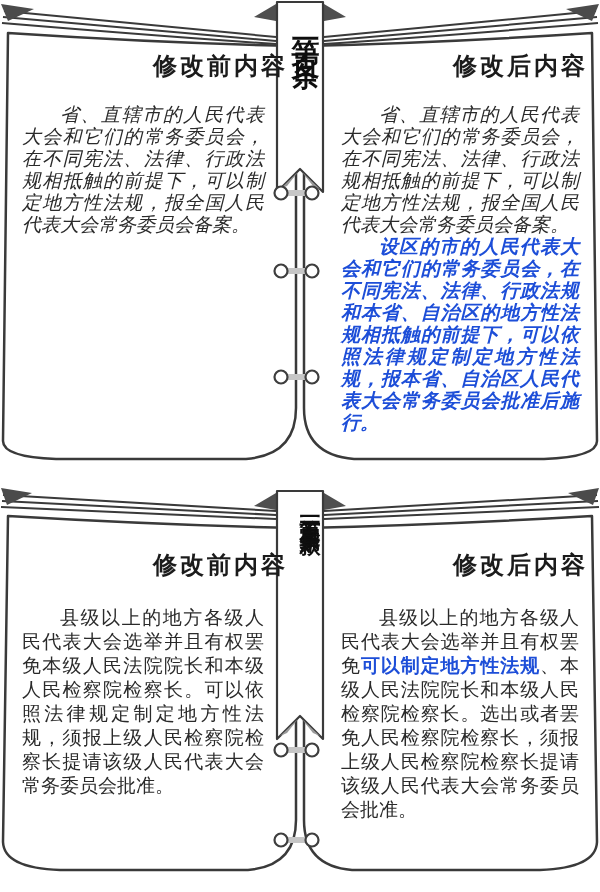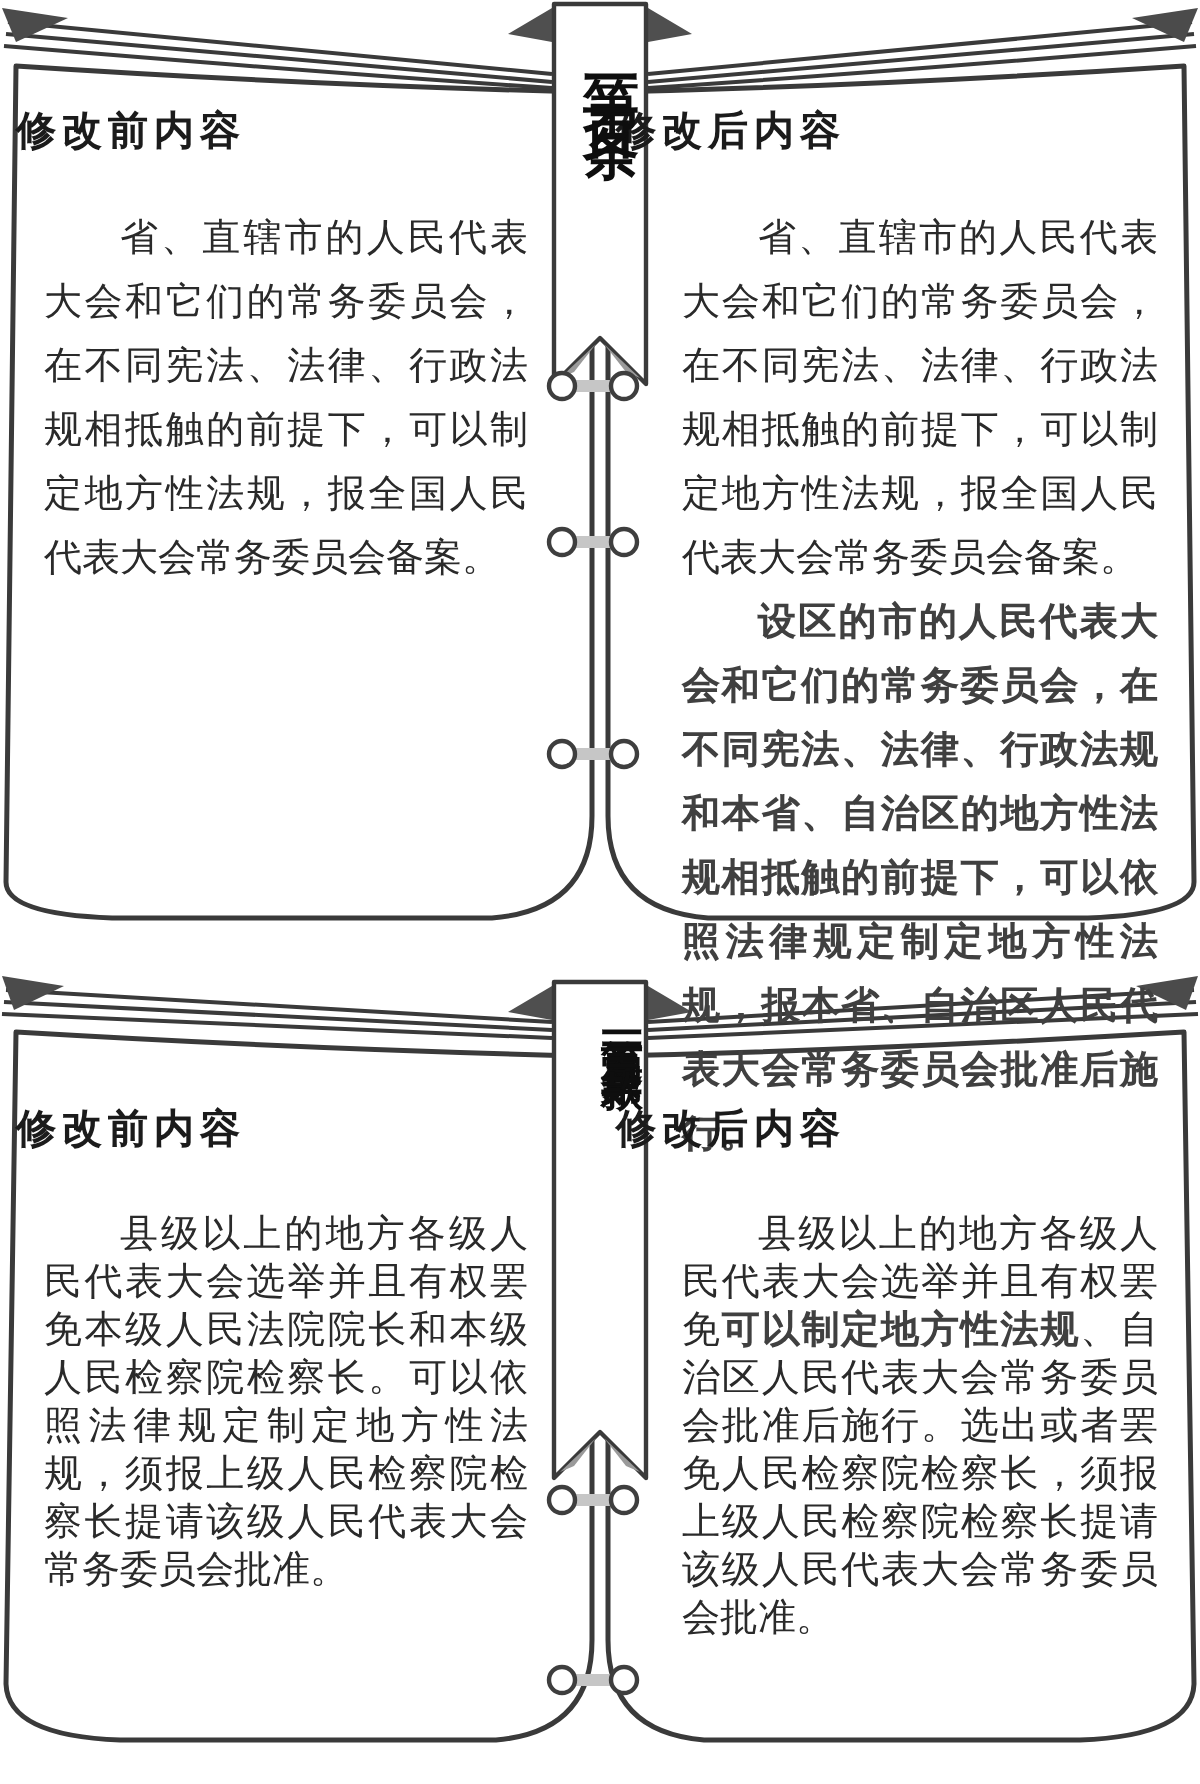--- a/index.html
+++ b/index.html
@@ -6,32 +6,32 @@
   body{
     width:600px;height:892px;
     background:#ffffff;
     font-family:"Liberation Sans", sans-serif;
     position:relative;
     overflow:hidden;
   }
   .stage{position:absolute;left:0;top:0;width:600px;height:892px;}
   svg.deco{position:absolute;left:0;top:0;width:600px;height:892px;}
   .page-heading{
-    position:absolute;width:280px;text-align:left;
-    font-size:20px;font-weight:700;letter-spacing:3px;color:#1b1b1b;
+    position:absolute;width:280px;text-align:right;
+    font-size:24px;font-weight:700;letter-spacing:3px;color:#1b1b1b;
     line-height:32px;
   }
   .page-body{
     position:absolute;color:#2a2a2a;font-size:19px;
     text-align:justify;
   }
   .page-body p{margin:0;text-indent:2em;}
-  .panel1 .page-body{line-height:32px;}
+  .panel1 .page-body{line-height:22px;font-style:italic;}
   .panel2 .page-body{line-height:24px;}
-  .bold{font-weight:700;color:#404040;}
+  .bold{font-weight:700;color:#1d4ed8;}
   .ribbon-label{
     position:absolute;left:276px;width:48px;
     writing-mode:vertical-rl;text-orientation:upright;
     font-weight:700;color:#0e0e0e;
     display:flex;justify-content:center;
   }
   .ribbon-label.r1{top:16px;font-size:28px;letter-spacing:8px;}
   .ribbon-label.r2{top:503px;font-size:21px;letter-spacing:2px;}
   .h-before-1,.h-after-1{top:50px;}
   .h-before-2,.h-after-2{top:549px;}
@@ -148,19 +148,19 @@
 
   <section class="panel2">
     <div class="page-heading h-left h-before-2">修改前内容</div>
     <div class="page-heading h-right h-after-2">修改后内容</div>
 
     <div class="page-body b-before-2">
       <p>县级以上的地方各级人民代表大会选举并且有权罢免本级人民法院院长和本级人民检察院检察长。可以依照法律规定制定地方性法规，须报上级人民检察院检察长提请该级人民代表大会常务委员会批准。</p>
     </div>
 
     <div class="page-body b-after-2">
-      <p><span>县级以上的地方各级人民代表大会选举并且有权罢免</span><span class="bold">可以制定地方性法规</span><span>、自治区人民代表大会常务委员会批准后施行。选出或者罢免人民检察院检察长，须报上级人民检察院检察长提请该级人民代表大会常务委员会批准。</span></p>
+      <p><span>县级以上的地方各级人民代表大会选举并且有权罢免</span><span class="bold">可以制定地方性法规</span><span>、本级人民法院院长和本级人民检察院检察长。选出或者罢免人民检察院检察长，须报上级人民检察院检察长提请该级人民代表大会常务委员会批准。</span></p>
     </div>
 
     <div class="ribbon-label r2">第一百零一条第二款</div>
   </section>
 
 </div>
 
 </body></html>

